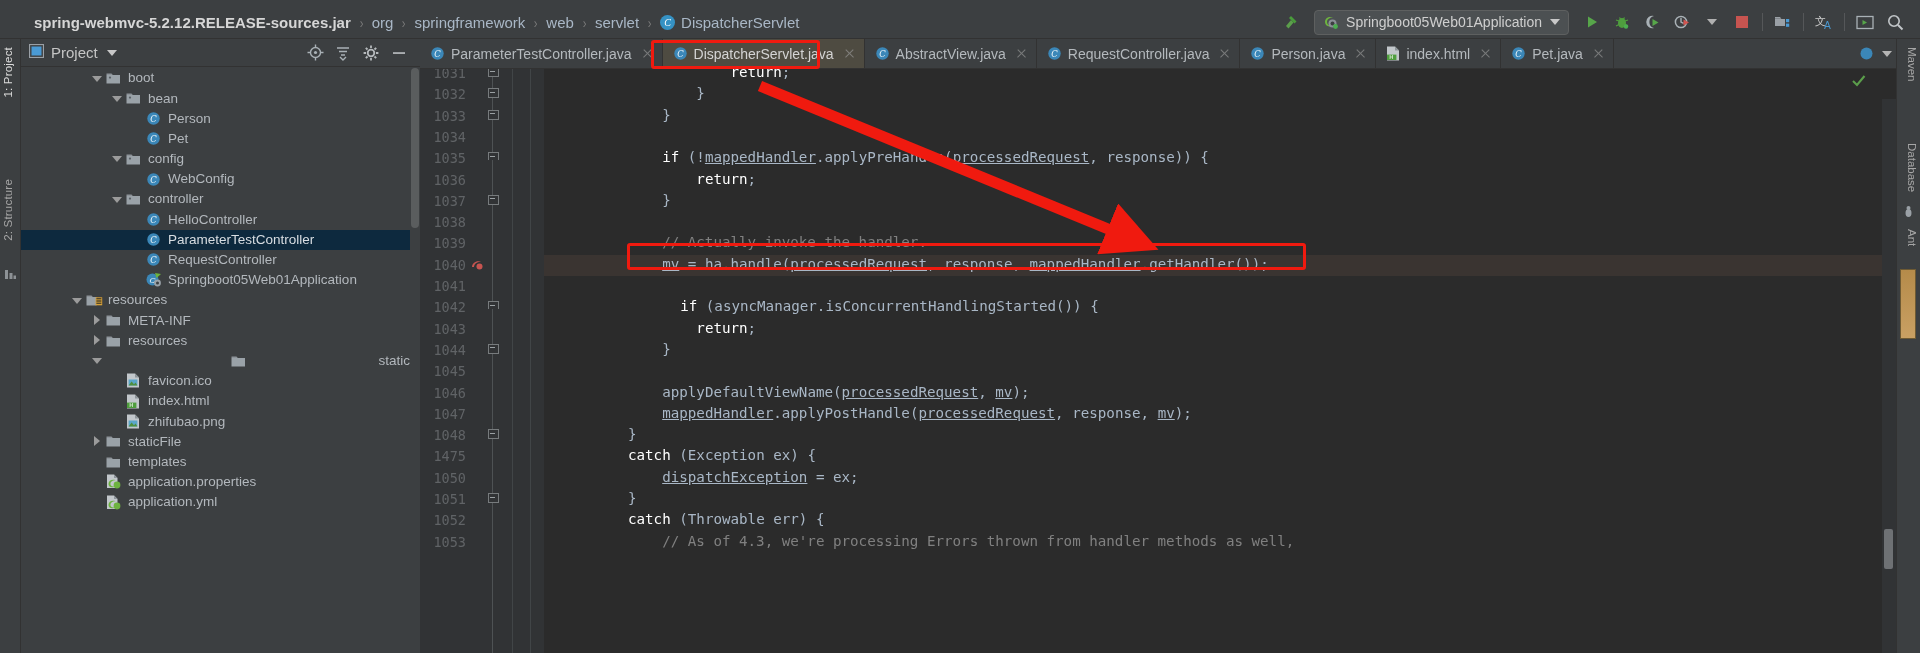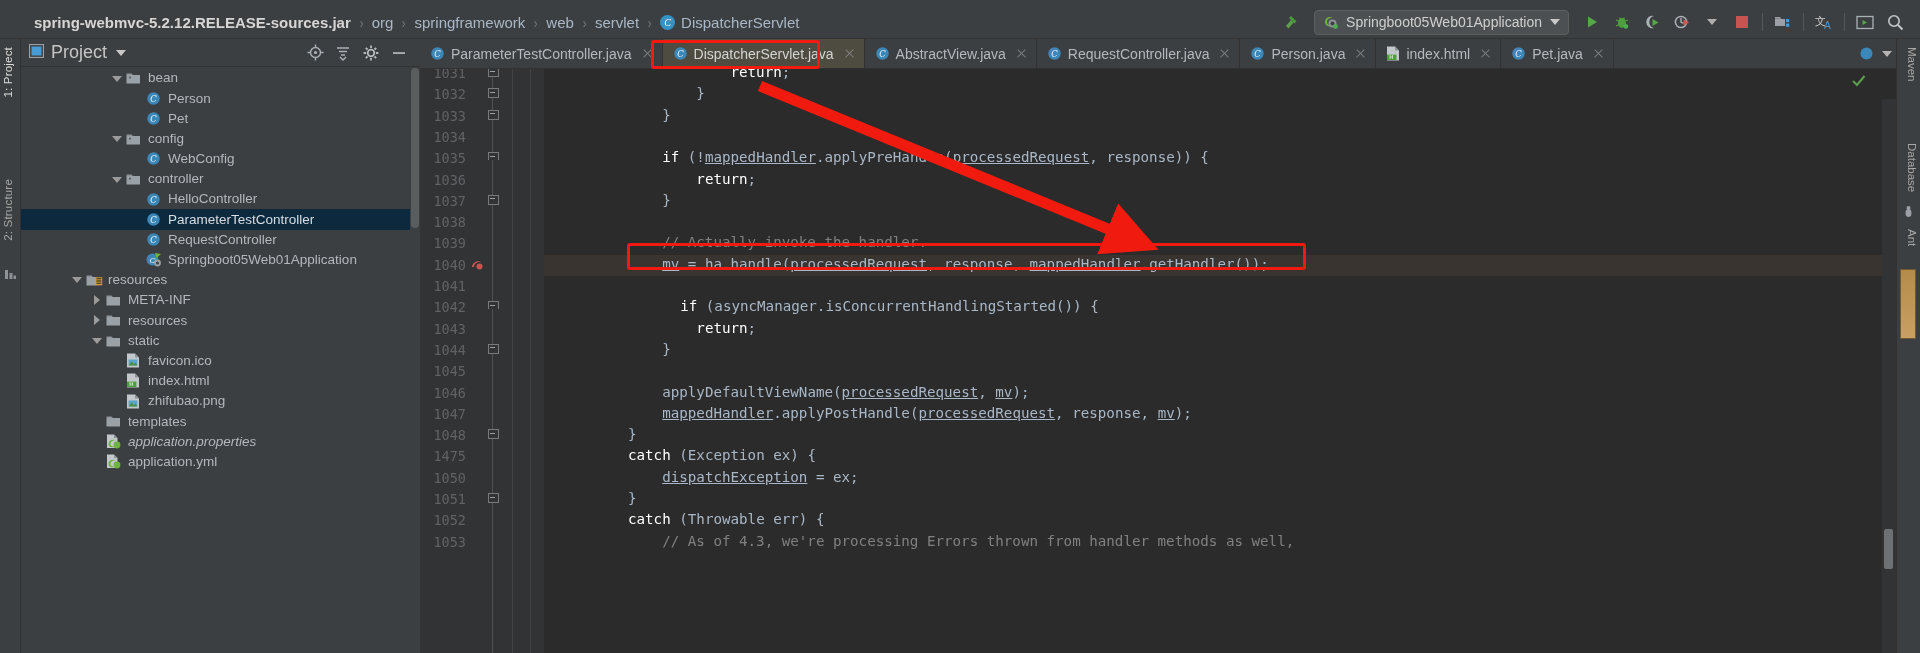--- a/index.html
+++ b/index.html
@@ -82,21 +82,21 @@
 
   
   .project-panel {
     position: absolute; top: 39px; left: 21px; width: 399px; height: 614px;
     background: #3c3f41;
   }
   .pp-header {
     height: 28px; display: flex; align-items: center;
     border-bottom: 1px solid #323232; padding-left: 8px;
   }
-  .pp-title { font-size: 18px; color: #c5c5c5; margin-left: 7px; }
+  .pp-title { font-size: 15px; color: #c5c5c5; margin-left: 7px; }
   .pp-hdr-icons { margin-left: auto; display: flex; align-items: center; padding-right: 8px; gap: 2px; }
   .pp-hdr-btn { width: 26px; height: 24px; display: flex; align-items: center; justify-content: center; }
 
   .tree { position: absolute; top: 29px; left: 0; right: 10px; bottom: 0; overflow: hidden; }
   .tree-row {
     height: 20.2px; display: flex; align-items: center;
     font-size: 13.5px; color: #b3b8bd; white-space: nowrap;
   }
   .tree-row.selected { background: #0d293e; color: #d8dde2; }
   .tw-arrow { width: 13px; height: 13px; flex: none; margin-right: 2px; position: relative; }
@@ -376,20 +376,31 @@
         </div>
         <div class="pp-hdr-btn">
           <svg width="16" height="16" viewBox="0 0 16 16">
               <rect x="2" y="7.2" width="12" height="1.7" fill="#b6babd"></rect>
             </svg>
         </div>
       </div>
     </div>
 
     <div class="tree">
+        <div class="tree-row" style="padding-left: 70px;">
+          <span class="tw-arrow open"></span>
+          <span class="ticon">
+            <svg width="16" height="14" viewBox="0 0 16 14">
+              <path d="M0.5 2.5 h5 l1.3 1.6 H0.5 Z" fill="#8d9399"></path>
+              <path d="M0.5 4 h13.5 v8.5 H0.5 Z" fill="#9aa2a8"></path>
+              <circle cx="4" cy="6.6" r="1.15" fill="#5a6166"></circle>
+            </svg>
+          </span>
+          <span class="tlabel">boot</span>
+        </div>
         <div class="tree-row" style="padding-left: 90px;">
           <span class="tw-arrow open"></span>
           <span class="ticon">
             <svg width="16" height="14" viewBox="0 0 16 14">
               <path d="M0.5 2.5 h5 l1.3 1.6 H0.5 Z" fill="#8d9399"></path>
               <path d="M0.5 4 h13.5 v8.5 H0.5 Z" fill="#9aa2a8"></path>
               <circle cx="4" cy="6.6" r="1.15" fill="#5a6166"></circle>
             </svg>
           </span>
           <span class="tlabel">bean</span>
@@ -514,21 +525,21 @@
         <div class="tree-row" style="padding-left: 70px;">
           <span class="tw-arrow closed"></span>
           <span class="ticon">
             <svg width="16" height="14" viewBox="0 0 16 14">
               <path d="M0.5 2.5 h5 l1.3 1.6 H0.5 Z" fill="#8d9399"></path>
               <path d="M0.5 4 h13.5 v8.5 H0.5 Z" fill="#9aa2a8"></path>
             </svg>
           </span>
           <span class="tlabel">resources</span>
         </div>
-        <div class="tree-row" style="padding-left: 70px;">
+        <div class="tree-row" style="padding-left: 70px; justify-content: space-between;">
           <span class="tw-arrow open"></span>
           <span class="ticon">
             <svg width="16" height="14" viewBox="0 0 16 14">
               <path d="M0.5 2.5 h5 l1.3 1.6 H0.5 Z" fill="#8d9399"></path>
               <path d="M0.5 4 h13.5 v8.5 H0.5 Z" fill="#9aa2a8"></path>
             </svg>
           </span>
           <span class="tlabel">static</span>
         </div>
         <div class="tree-row" style="padding-left: 90px;">
@@ -561,30 +572,40 @@
             <svg width="14" height="15" viewBox="0 0 14 15">
               <path d="M1 0.5 h8 l4 4 v10 H1 Z" fill="#c2c7cb"></path>
               <path d="M9 0.5 v4 h4 Z" fill="#8e959a"></path>
               <rect x="2.6" y="6.5" width="8.8" height="6" fill="#5aa6c9"></rect>
               <path d="M2.6 12.5 L5.6 8.6 L8 11.2 L9.6 9.6 L11.4 12.5 Z" fill="#4f8f3d"></path>
             </svg>
           </span>
           <span class="tlabel">zhifubao.png</span>
         </div>
         <div class="tree-row" style="padding-left: 70px;">
-          <span class="tw-arrow "></span>
+          <span class="tw-arrow closed"></span>
           <span class="ticon">
             <svg width="16" height="14" viewBox="0 0 16 14">
               <path d="M0.5 2.5 h5 l1.3 1.6 H0.5 Z" fill="#8d9399"></path>
               <path d="M0.5 4 h13.5 v8.5 H0.5 Z" fill="#9aa2a8"></path>
             </svg>
           </span>
+          <span class="tlabel">staticFile</span>
+        </div>
+        <div class="tree-row" style="padding-left: 70px;">
+          <span class="tw-arrow "></span>
+          <span class="ticon">
+            <svg width="16" height="14" viewBox="0 0 16 14">
+              <path d="M0.5 2.5 h5 l1.3 1.6 H0.5 Z" fill="#8d9399"></path>
+              <path d="M0.5 4 h13.5 v8.5 H0.5 Z" fill="#9aa2a8"></path>
+            </svg>
+          </span>
           <span class="tlabel">templates</span>
         </div>
-        <div class="tree-row" style="padding-left: 70px; font-style: italic;">
+        <div class="tree-row" style="padding-left: 70px;">
           <span class="tw-arrow "></span>
           <span class="ticon">
             <svg width="15" height="15" viewBox="0 0 15 15">
               <path d="M1 0.5 h7 l3.5 3.5 v10 H1 Z" fill="#c2c7cb"></path>
               <path d="M8 0.5 v3.5 h3.5 Z" fill="#8e959a"></path>
               <path d="M2.5 10 C2.5 6.5 6 5 9.6 6.2 C7.4 5.9 4.4 7 4.4 9.8 C4.4 12 6.6 13.1 8.6 12.4 C6 14.2 2.5 13 2.5 10 Z" fill="#6db33f"></path>
               <circle cx="11" cy="11" r="3.4" fill="#6db33f"></circle>
             </svg>
           </span>
           <span class="tlabel">application.properties</span>

